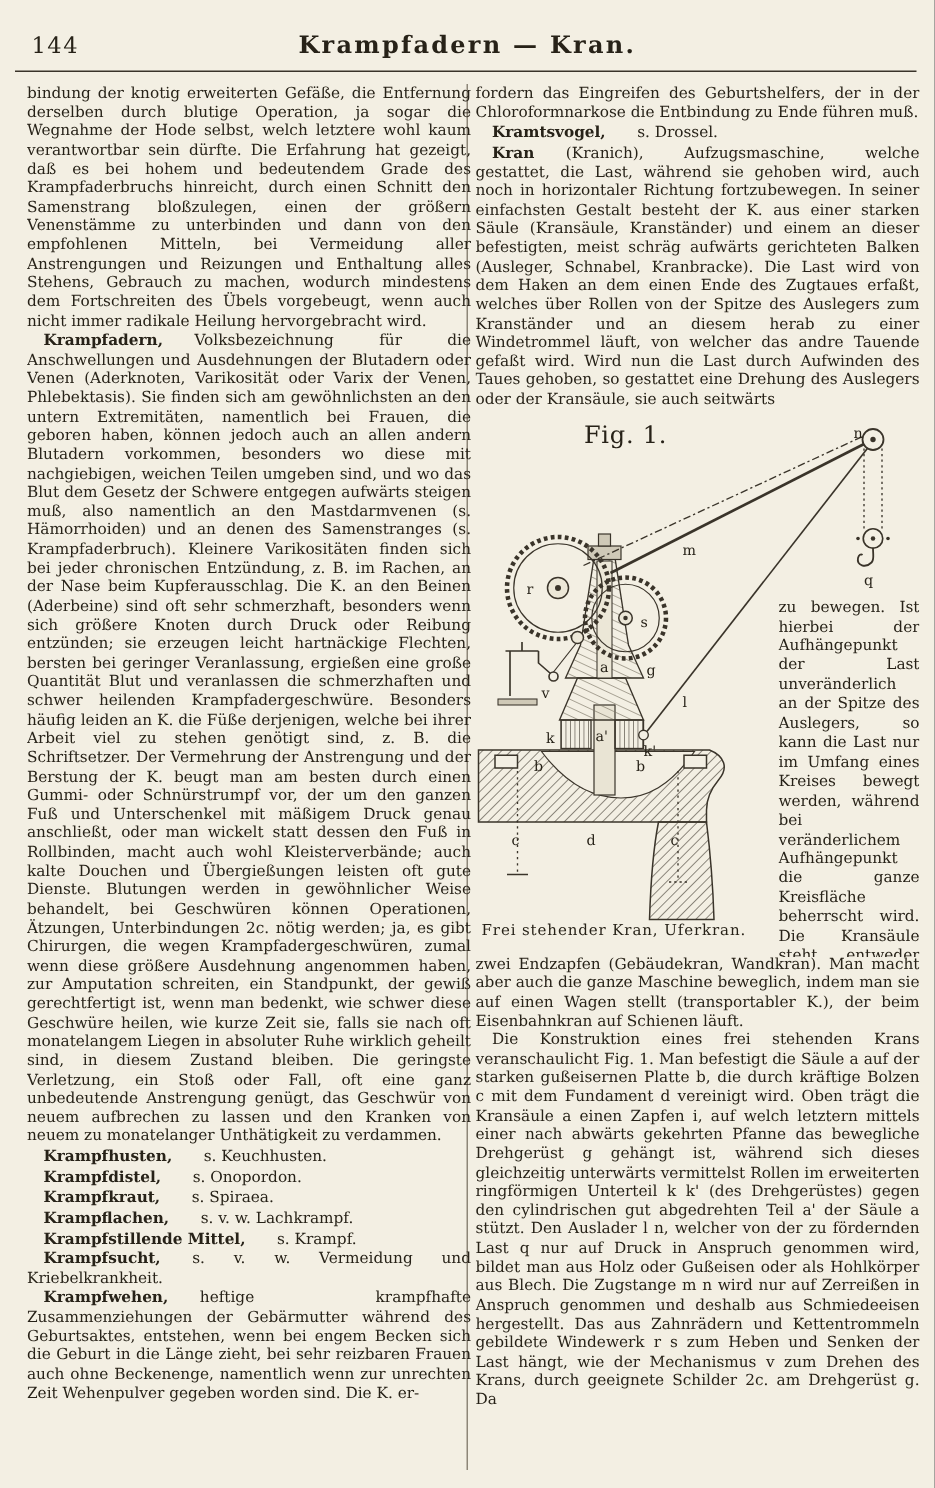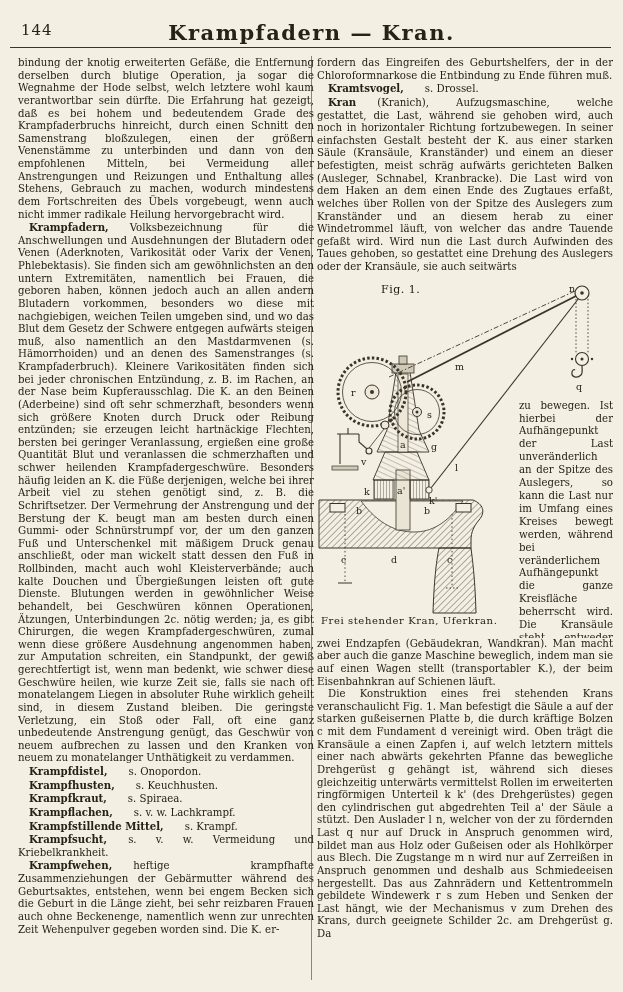--- a/index.html
+++ b/index.html
@@ -1,54 +1,54 @@
 <!DOCTYPE html>
 <html><head>
 <meta charset="utf-8">
 <style>
   html,body{margin:0;padding:0;background:#6b6b6b;}
   .page{position:relative;width:623px;height:992px;background:#f3efe3;overflow:hidden;
         font-family:"DejaVu Serif",serif;color:#272218;}
   .pagenum{position:absolute;left:21px;top:21px;font-size:15px;letter-spacing:1px;}
-  .title{position:absolute;left:0;right:0;top:20px;text-align:center;font-size:21px;
+  .title{position:absolute;left:0;right:0;top:20px;text-align:center;font-size:16px;
          font-weight:bold;letter-spacing:1.5px;}
   .hrule{position:absolute;left:10px;right:12px;top:47px;border-top:1.2px solid #3a342a;}
   .vrule{position:absolute;left:311px;top:56px;height:924px;border-left:1px solid #8d8678;}
   .col{position:absolute;top:57px;width:296px;height:928px;overflow:hidden;
        font-size:10.2px;line-height:12.62px;text-align:justify;}
   .col-left{left:18px;}
   .col-right{left:317px;}
   .col p{margin:0;text-indent:11px;}
   .col p.cont{text-indent:0;}
   .term{font-weight:bold;margin-right:21px;}
   .figure{position:relative;height:356px;margin-top:8px;}
-  .figlabel{position:absolute;left:64px;top:2px;width:92px;
-            font-size:11px;letter-spacing:0.5px;}
+  .figlabel{position:absolute;left:54px;top:2px;width:92px;text-align:center;
+            font-size:16px;letter-spacing:0.5px;}
   .sidetext{position:absolute;left:202px;top:118px;width:94px;height:238px;overflow:hidden;
             text-align:justify;font-size:10.2px;line-height:12.9px;text-indent:0;}
   .caption{position:absolute;left:4px;top:333px;width:196px;font-size:10px;
            letter-spacing:0.6px;white-space:nowrap;}
   .figure svg{position:absolute;left:0;top:0;}
   .figure svg text{font-size:9.5px;font-family:"DejaVu Serif",serif;fill:#272218;}
 </style>
 </head>
 <body>
 
 <div class="page">
 
   <div class="pagenum">144</div>
   <div class="title">Krampfadern — Kran.</div>
   <div class="hrule"></div>
   <div class="vrule"></div>
 
   <div class="col col-left">
     <p class="cont">bindung der knotig erweiterten Gefäße, die Entfernung derselben durch blutige Operation, ja sogar die Wegnahme der Hode selbst, welch letztere wohl kaum verantwortbar sein dürfte. Die Erfahrung hat gezeigt, daß es bei hohem und bedeutendem Grade des Krampfaderbruchs hinreicht, durch einen Schnitt den Samenstrang bloßzulegen, einen der größern Venenstämme zu unterbinden und dann von den empfohlenen Mitteln, bei Vermeidung aller Anstrengungen und Reizungen und Enthaltung alles Stehens, Gebrauch zu machen, wodurch mindestens dem Fortschreiten des Übels vorgebeugt, wenn auch nicht immer radikale Heilung hervorgebracht wird.</p>
     <p><span class="term">Krampfadern,</span><span>Volksbezeichnung für die Anschwellungen und Ausdehnungen der Blutadern oder Venen (Aderknoten, Varikosität oder Varix der Venen, Phlebektasis). Sie finden sich am gewöhnlichsten an den untern Extremitäten, namentlich bei Frauen, die geboren haben, können jedoch auch an allen andern Blutadern vorkommen, besonders wo diese mit nachgiebigen, weichen Teilen umgeben sind, und wo das Blut dem Gesetz der Schwere entgegen aufwärts steigen muß, also namentlich an den Mastdarmvenen (s. Hämorrhoiden) und an denen des Samenstranges (s. Krampfaderbruch). Kleinere Varikositäten finden sich bei jeder chronischen Entzündung, z. B. im Rachen, an der Nase beim Kupferausschlag. Die K. an den Beinen (Aderbeine) sind oft sehr schmerzhaft, besonders wenn sich größere Knoten durch Druck oder Reibung entzünden; sie erzeugen leicht hartnäckige Flechten, bersten bei geringer Veranlassung, ergießen eine große Quantität Blut und veranlassen die schmerzhaften und schwer heilenden Krampfadergeschwüre. Besonders häufig leiden an K. die Füße derjenigen, welche bei ihrer Arbeit viel zu stehen genötigt sind, z. B. die Schriftsetzer. Der Vermehrung der Anstrengung und der Berstung der K. beugt man am besten durch einen Gummi- oder Schnürstrumpf vor, der um den ganzen Fuß und Unterschenkel mit mäßigem Druck genau anschließt, oder man wickelt statt dessen den Fuß in Rollbinden, macht auch wohl Kleisterverbände; auch kalte Douchen und Übergießungen leisten oft gute Dienste. Blutungen werden in gewöhnlicher Weise behandelt, bei Geschwüren können Operationen, Ätzungen, Unterbindungen 2c. nötig werden; ja, es gibt Chirurgen, die wegen Krampfadergeschwüren, zumal wenn diese größere Ausdehnung angenommen haben, zur Amputation schreiten, ein Standpunkt, der gewiß gerechtfertigt ist, wenn man bedenkt, wie schwer diese Geschwüre heilen, wie kurze Zeit sie, falls sie nach oft monatelangem Liegen in absoluter Ruhe wirklich geheilt sind, in diesem Zustand bleiben. Die geringste Verletzung, ein Stoß oder Fall, oft eine ganz unbedeutende Anstrengung genügt, das Geschwür von neuem aufbrechen zu lassen und den Kranken von neuem zu monatelanger Unthätigkeit zu verdammen.</span></p>
+    <p><span class="term">Krampfhusten,</span><span>s. Keuchhusten.</span></p>
     <p><span class="term">Krampfdistel,</span><span>s. Onopordon.</span></p>
-    <p><span class="term">Krampfhusten,</span><span>s. Keuchhusten.</span></p>
     <p><span class="term">Krampfkraut,</span><span>s. Spiraea.</span></p>
     <p><span class="term">Krampflachen,</span><span>s. v. w. Lachkrampf.</span></p>
     <p><span class="term">Krampfstillende Mittel,</span><span>s. Krampf.</span></p>
     <p><span class="term">Krampfsucht,</span><span>s. v. w. Vermeidung und Kriebelkrankheit.</span></p>
     <p><span class="term">Krampfwehen,</span><span>heftige krampfhafte Zusammenziehungen der Gebärmutter während des Geburtsaktes, entstehen, wenn bei engem Becken sich die Geburt in die Länge zieht, bei sehr reizbaren Frauen auch ohne Beckenenge, namentlich wenn zur unrechten Zeit Wehenpulver gegeben worden sind. Die K. er-</span></p>
   </div>
 
   <div class="col col-right">
     <p class="cont">fordern das Eingreifen des Geburtshelfers, der in der Chloroformnarkose die Entbindung zu Ende führen muß.</p>
     <p><span class="term">Kramtsvogel,</span><span>s. Drossel.</span></p>

